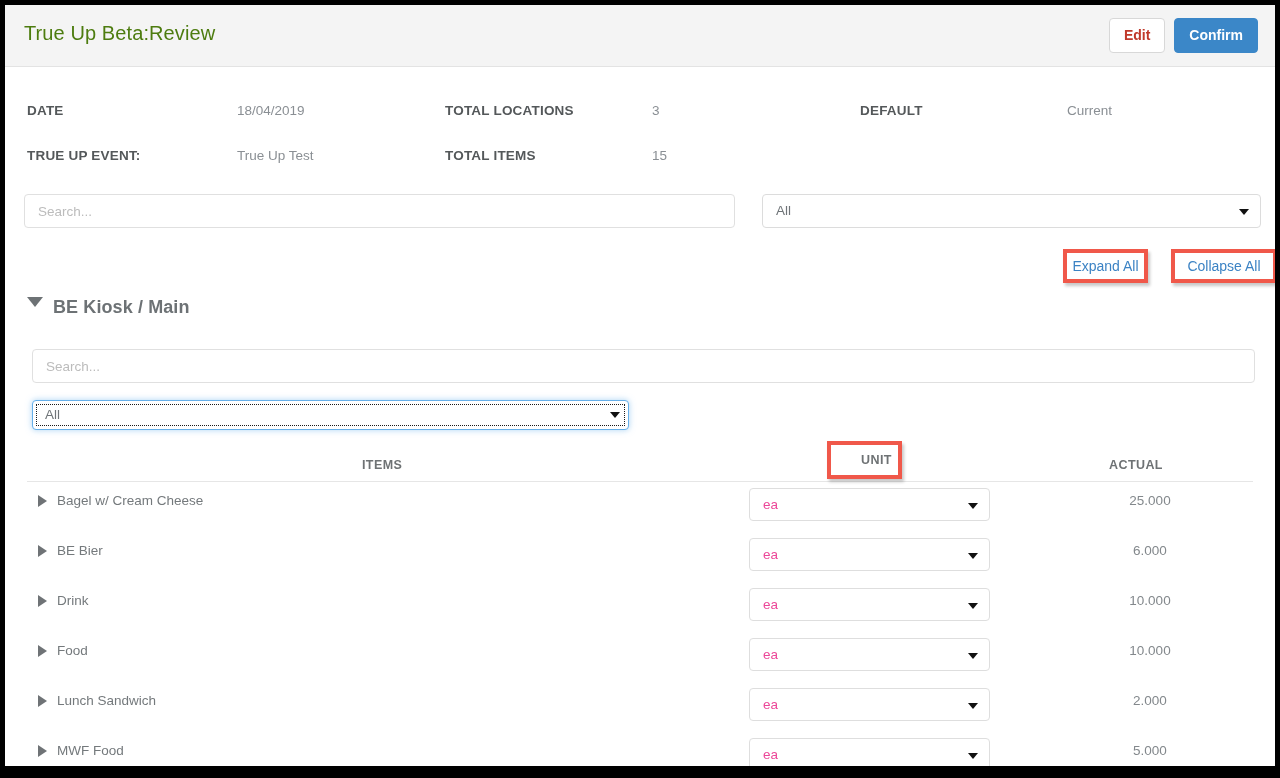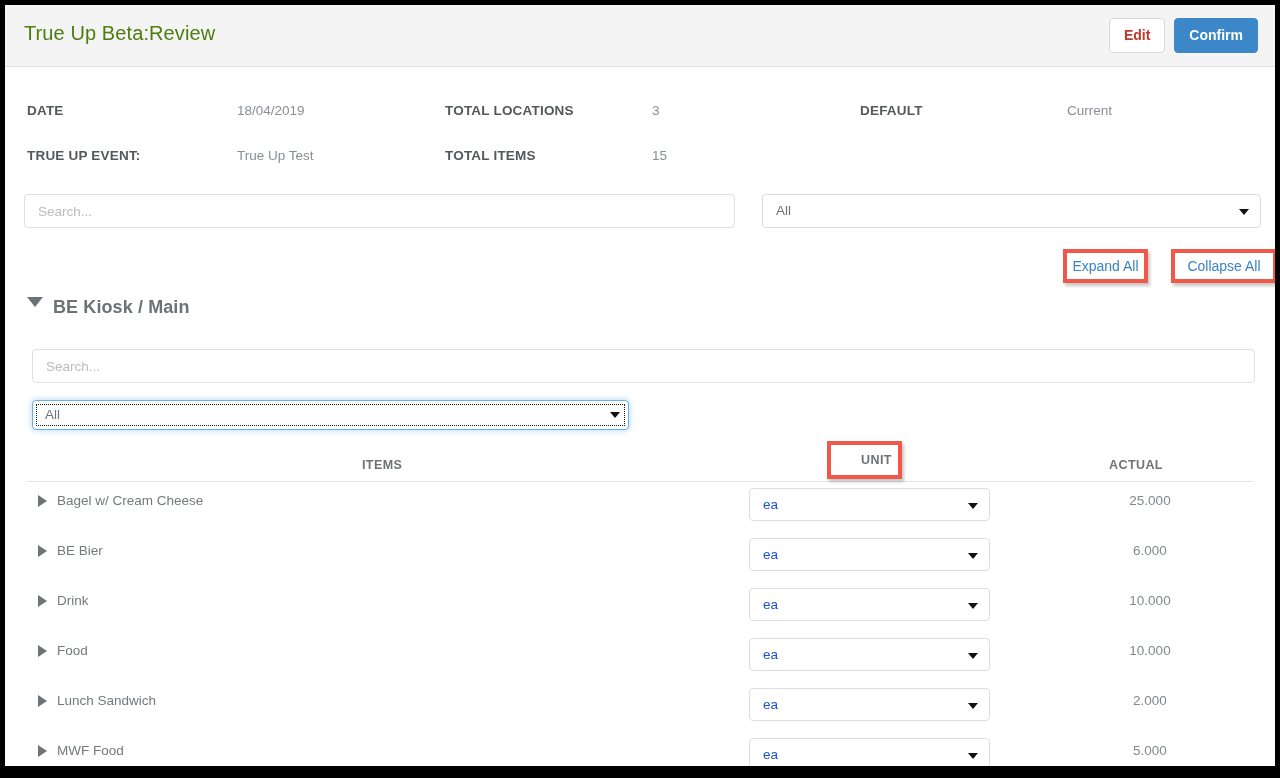--- a/index.html
+++ b/index.html
@@ -340,21 +340,21 @@
     position: absolute;
     left: 722px;
     top: 6px;
     width: 241px;
     height: 33px;
   }
   .row-unit .selbox {
     border: 1px solid #dedede;
     height: 33px;
   }
-  .row-unit .sel-val { line-height: 31px; color: #1d4ed8; }
+  .row-unit .sel-val { line-height: 31px; color: #ec4899; }
   .row-actual {
     position: absolute;
     left: 1038px;
     top: 11px;
     width: 170px;
     text-align: center;
     font-size: 13.5px;
     color: #83888c;
   }
 </style>

